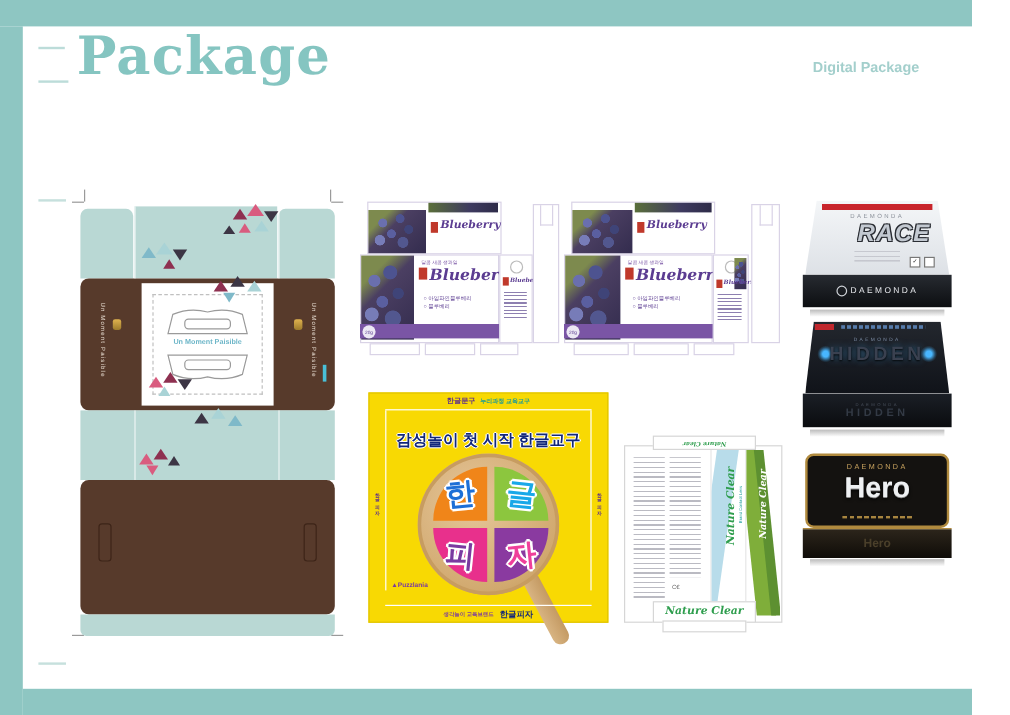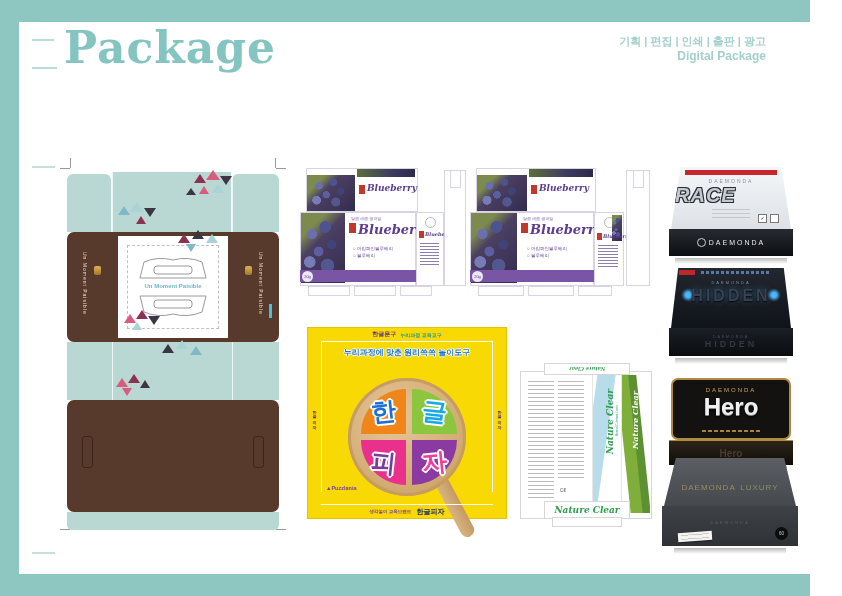--- a/index.html
+++ b/index.html
@@ -85,21 +85,20 @@
 <div class="stage">
 
   <div class="frame" style="left:0;top:0;width:842px;height:22px;"></div>
   <div class="frame" style="left:0;top:22px;width:19px;height:574px;"></div>
   <div class="frame" style="left:816px;top:22px;width:26px;height:574px;"></div>
   <div class="frame" style="left:19px;top:574px;width:797px;height:22px;"></div>
 
   <div class="hdr-line" style="left:32px;top:39px;width:22px;"></div>
   <div class="hdr-line" style="left:32px;top:67px;width:25px;"></div>
   <div class="pg-title">Package</div>
-  <div class="svc">기획 | 편집 | 인쇄 | 출판 | 광고</div>
   <div class="agc">Digital Package</div>
   <div class="dash" style="left:32px;top:166px;"></div>
   <div class="dash" style="left:32px;top:552px;"></div>
 
   <div class="moment">
 
     <div class="crop" style="left:-6px;top:4px;width:10px;height:1px;"></div>
     <div class="crop" style="left:4px;top:-6px;width:1px;height:10px;"></div>
     <div class="crop" style="right:-6px;top:4px;width:10px;height:1px;"></div>
     <div class="crop" style="right:4px;top:-6px;width:1px;height:10px;"></div>
@@ -239,21 +238,21 @@
     <div class="pz-band" style="top:0;border-bottom:1px solid #fff;">
       <span style="font-size:6px;font-weight:bold;color:#5b2d8e;">한글문구</span>
       <span style="font-size:5px;font-weight:bold;color:#189a9a;">누리과정 교육교구</span>
     </div>
     <div class="pz-side" style="left:0;border-right:1px solid #fff;">
         <span>한글피자</span>
       </div>
     <div class="pz-side" style="right:0;border-left:1px solid #fff;">
         <span>한글피자</span>
       </div>
-    <div class="pz-sub">누리과정에 맞춘 원리쏙쏙 놀이도구</div>
+    <div class="pz-head">감성놀이 첫 시작 한글교구</div>
     <div class="paddle">
       <div class="paddle-handle"></div>
       <div class="paddle-disc"></div>
       <div class="pie">
         <div class="q" style="left:0;top:0;background:#f08519;border-radius:100% 0 0 0;">
           <span style="color:#1d6fd6;transform:rotate(-6deg);">한</span>
           </div>
         <div class="q" style="right:0;top:0;background:#8cc63e;border-radius:0 100% 0 0;">
           <span style="color:#18a8e8;transform:rotate(6deg);">글</span>
           </div>
@@ -293,21 +292,21 @@
     <div class="nt-box" style="left:24px;top:138px;width:84px;height:16px;display:flex;align-items:center;justify-content:center;">
       <span class="nt-title" style="font-size:9px;">Nature Clear</span>
     </div>
     <div class="nt-box" style="left:32px;top:154px;width:68px;height:8px;"></div>
   </div>
 
   <div class="pbox" style="top:167px;height:100px;">
     <div class="abs" style="left:2px;top:0;width:120px;height:62px;background:linear-gradient(180deg,#f4f6f8,#dde1e6);clip-path:polygon(8% 0,92% 0,100% 100%,0 100%);">
       <div class="abs" style="left:12%;right:12%;top:3px;height:5px;background:#c8252c;"></div>
       <div class="abs" style="left:0;top:11px;width:100%;text-align:center;font-size:5px;letter-spacing:2px;color:#8a9099;">DAEMONDA</div>
-      <div class="abs" style="left:4px;top:17px;width:100%;text-align:left;font-size:20px;font-weight:bold;font-style:italic;color:#c3c9d1;letter-spacing:1px;text-shadow:1px 1px 0 #2a2d33,-1px -1px 0 #2a2d33,1px -1px 0 #2a2d33,-1px 1px 0 #2a2d33;">RACE</div>
+      <div class="abs" style="left:14px;top:17px;width:100%;text-align:center;font-size:20px;font-weight:bold;font-style:italic;color:#c3c9d1;letter-spacing:1px;text-shadow:1px 1px 0 #2a2d33,-1px -1px 0 #2a2d33,1px -1px 0 #2a2d33,-1px 1px 0 #2a2d33;">RACE</div>
       <div class="abs nt-lines" style="left:34%;top:42px;width:32%;height:9px;opacity:.5;"></div>
       <div class="cbx" style="right:24px;bottom:6px;">✓</div>
       <div class="cbx" style="right:12px;bottom:6px;"></div>
     </div>
     <div class="abs" style="left:0;top:62px;width:124px;height:27px;background:linear-gradient(180deg,#272b31,#0c0e11);display:flex;align-items:center;justify-content:center;gap:3px;">
       <span style="width:7px;height:7px;border:1px solid #cfd3d8;border-radius:50%;display:inline-block;"></span>
       <span style="font-size:7px;letter-spacing:2px;color:#e8eaee;">DAEMONDA</span>
     </div>
     <div class="bx-refl" style="top:91px;"></div>
   </div>
@@ -333,30 +332,14 @@
       <div class="abs" style="left:0;top:7px;width:100%;text-align:center;font-size:6px;letter-spacing:2px;color:#c9a35f;">DAEMONDA</div>
       <div class="abs" style="left:0;top:13px;width:100%;text-align:center;font-size:24px;font-weight:bold;color:#eef0f2;text-shadow:0 1px 0 #8a8a8a,0 2px 3px #000;">Hero</div>
       <div class="abs" style="left:25%;bottom:6px;width:50%;height:2px;background:repeating-linear-gradient(90deg,#a8853f 0 4px,transparent 4px 6px);"></div>
     </div>
     <div class="abs" style="left:0;top:62px;width:124px;height:24px;background:linear-gradient(180deg,#2c251b,#0f0c08);border-top:1px solid #b08a3e;display:flex;align-items:center;justify-content:center;">
       <span style="font-size:10px;font-weight:bold;color:#4a3f2a;">Hero</span>
     </div>
     <div class="bx-refl" style="top:88px;"></div>
   </div>
 
-  <div class="pbox" style="left:662px;top:458px;width:138px;height:94px;">
-    <div class="abs" style="left:2px;top:0;width:132px;height:48px;background:linear-gradient(180deg,#5b5f64,#45494e);clip-path:polygon(9% 0,91% 0,100% 100%,0 100%);">
-      <div class="abs" style="left:0;top:18px;width:100%;text-align:center;">
-        <span style="font-size:8px;letter-spacing:1px;color:#9a8d5a;">DAEMONDA</span>
-        <span style="font-size:8px;letter-spacing:1px;color:#85925c;">LUXURY</span>
-      </div>
-    </div>
-    <div class="abs" style="left:0;top:48px;width:136px;height:40px;background:linear-gradient(180deg,#3e4247,#2e3236);">
-      <div class="abs" style="left:0;top:14px;width:100%;text-align:center;font-size:4px;letter-spacing:2px;color:#585d63;">DAEMONDA</div>
-      <div class="abs" style="left:16px;bottom:5px;width:34px;height:9px;background:#f4f4f1;transform:rotate(-4deg);box-shadow:0 1px 1px rgba(0,0,0,.4);">
-        <div class="abs nt-lines" style="left:3px;top:2px;width:28px;height:5px;opacity:.6;"></div>
-      </div>
-      <div class="abs" style="right:10px;bottom:6px;width:13px;height:13px;border-radius:50%;background:#0c0d0e;color:#cfd3d6;font-size:4.5px;display:flex;align-items:center;justify-content:center;">60</div>
-    </div>
-    <div class="bx-refl" style="top:90px;left:12px;"></div>
-  </div>
 
 </div>
 
 </body></html>

